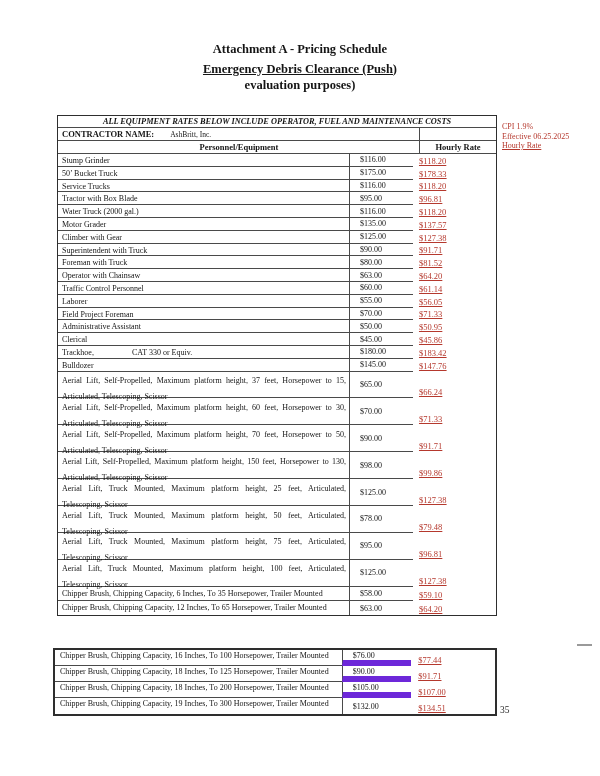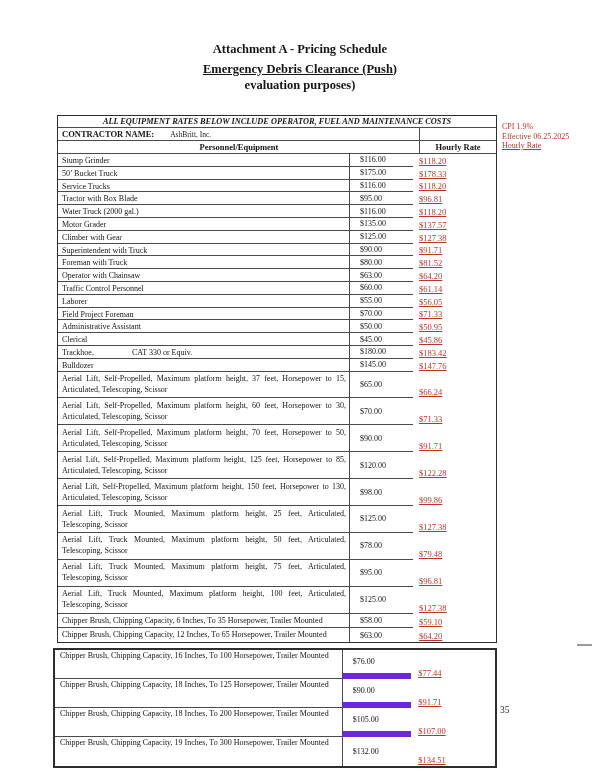--- a/index.html
+++ b/index.html
@@ -21,37 +21,37 @@
   .rh{height:13px;}
   .rs{height:12.8px;}
   .rd{height:26.9px;}
   .rc{height:14.4px;}
   .cf{width:438px;text-align:center;font-weight:bold;font-style:italic;font-size:8.3px;
     line-height:10.5px;padding-top:1px;border-bottom:1px solid #4a4a4a;}
   .ce{width:361px;padding:1px 3px 0 4px;font-size:8px;line-height:11.6px;
     border-bottom:1px solid #4a4a4a;}
   .cr{width:77px;border-left:1px solid #4a4a4a;border-bottom:1px solid #4a4a4a;
     padding-left:10px;font-size:8px;display:flex;align-items:center;}
-  .rd .ce{text-align:justify;line-height:11px;padding-top:1.5px;}
+  .rd .ce{text-align:justify;line-height:16px;padding-top:1.5px;}
   .tbl .row:last-child .ce,.tbl .row:last-child .cr,
   .tbl2 .row:last-child .ce2,.tbl2 .row:last-child .cr2{border-bottom:none;}
   .hdr .ce{text-align:center;font-weight:bold;font-size:8.5px;}
   .hdr .cr{justify-content:center;padding-left:0;font-weight:bold;font-size:8.5px;}
   .clabel{font-weight:bold;font-size:8.5px;}
   .cvalue{font-size:7.5px;margin-left:16px;}
   .tk2{margin-left:38px;}
   
   .cc{margin-left:6px;width:96px;color:#b5382d;font-size:8.5px;line-height:9px;
     display:flex;align-items:flex-end;padding-bottom:1px;text-decoration:underline;
     text-underline-offset:1px;white-space:nowrap;}
 
   
   .tbl2{position:absolute;top:648px;left:53px;width:444px;border:2px solid #2e2e2e;
     box-sizing:border-box;background:#fff;}
-  .rc2{height:29px;justify-content:center;}
+  .rc2{height:16px;justify-content:center;}
   .ce2{width:356px;padding:1px 3px 0 5px;font-size:8px;line-height:10.5px;
     border-bottom:1px solid #4a4a4a;}
   .cr2{width:84px;border-left:1px solid #4a4a4a;border-bottom:6px solid #6d28d9;
     padding-left:10px;font-size:8px;display:flex;align-items:center;}
   .tbl2 .cc{margin-left:7px;}
 
   
   .cpiblock{position:absolute;left:502px;top:122px;color:#b5382d;font-size:8px;
     line-height:9.6px;white-space:nowrap;}
   .cpiblock .u{text-decoration:underline;text-underline-offset:1px;}
@@ -181,25 +181,20 @@
       <div class="ce">Aerial Lift, Self-Propelled, Maximum platform height, 60 feet, Horsepower to 30, Articulated, Telescoping, Scissor</div>
       <div class="cr">$70.00</div>
       <div class="cc">$71.33</div>
     </div>
   <div class="row rd">
       <div class="ce">Aerial Lift, Self-Propelled, Maximum platform height, 70 feet, Horsepower to 50, Articulated, Telescoping, Scissor</div>
       <div class="cr">$90.00</div>
       <div class="cc">$91.71</div>
     </div>
   <div class="row rd">
-      <div class="ce">Aerial Lift, Self-Propelled, Maximum platform height, 125 feet, Horsepower to 85, Articulated, Telescoping, Scissor</div>
-      <div class="cr">$120.00</div>
-      <div class="cc">$122.28</div>
-    </div>
-  <div class="row rd">
       <div class="ce">Aerial Lift, Self-Propelled, Maximum platform height, 150 feet, Horsepower to 130, Articulated, Telescoping, Scissor</div>
       <div class="cr">$98.00</div>
       <div class="cc">$99.86</div>
     </div>
   <div class="row rd">
       <div class="ce">Aerial Lift, Truck Mounted, Maximum platform height, 25 feet, Articulated, Telescoping, Scissor</div>
       <div class="cr">$125.00</div>
       <div class="cc">$127.38</div>
     </div>
   <div class="row rd">

